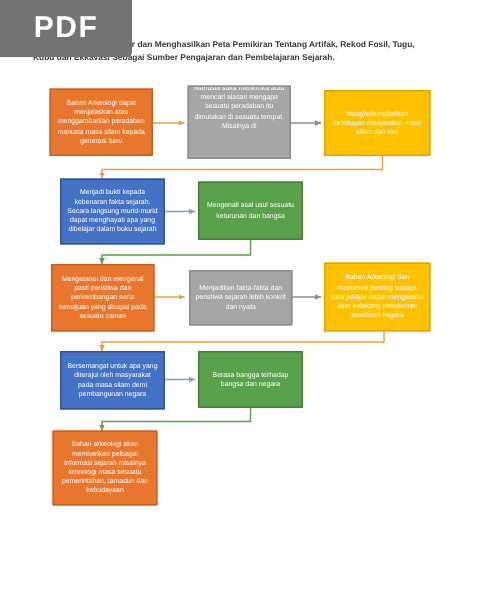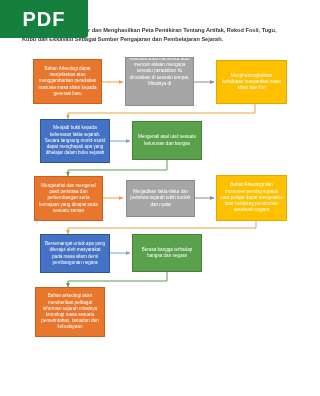--- a/index.html
+++ b/index.html
@@ -15,21 +15,21 @@
     font-family: "Liberation Sans", sans-serif;
   }
 
   
   #pdf-badge {
     position: absolute;
     left: 0;
     top: 0;
     width: 88px;
     height: 38px;
-    background: #15803d;
+    background: #737373;
     border-radius: 0 0 3px 0;
     z-index: 50;
     text-decoration: underline;
   }
   #pdf-badge .pdf-text {
     position: absolute;
     left: 0; right: 0;
     top: 50%;
     transform: translateY(-50%);
     text-align: center;

